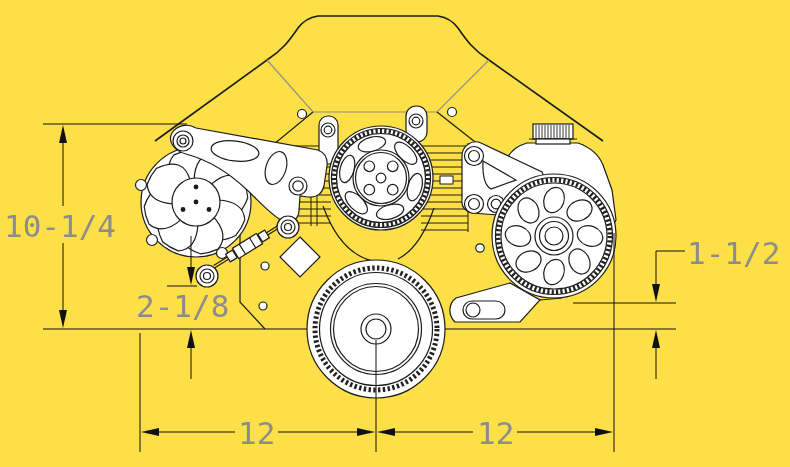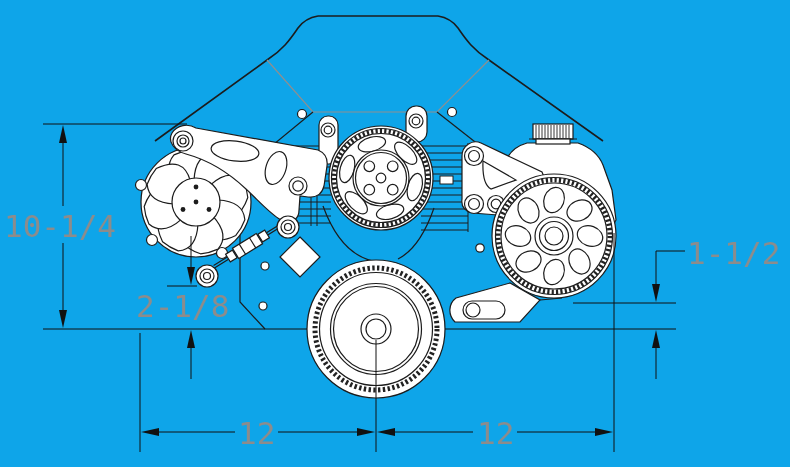--- a/index.html
+++ b/index.html
@@ -1,16 +1,16 @@
 <!DOCTYPE html>
 <html><head>
 <meta charset="utf-8">
 <style>
   html,body{margin:0;padding:0;background:#ffffff;}
-  .canvas{position:relative;width:790px;height:467px;background:#0ea5e9;overflow:hidden;
+  .canvas{position:relative;width:790px;height:467px;background:#fde047;overflow:hidden;
           font-family:"DejaVu Sans Mono", monospace;}
   svg{display:block;}
   .ln{stroke:#1c1c1c;stroke-width:1.2;fill:none;}
   .lnf{stroke:#1c1c1c;stroke-width:1.2;fill:#ffffff;}
   .heavy{stroke-width:1.6;}
   .face{stroke:#8f8f8f;stroke-width:1.2;fill:none;}
   .dim{stroke:#111111;stroke-width:1;fill:none;}
   .arrow{fill:#111111;stroke:none;}
   .dimtext{fill:#8c8c8c;font-family:"DejaVu Sans Mono", monospace;font-weight:400;}
   .rib{stroke:#222222;fill:none;}

